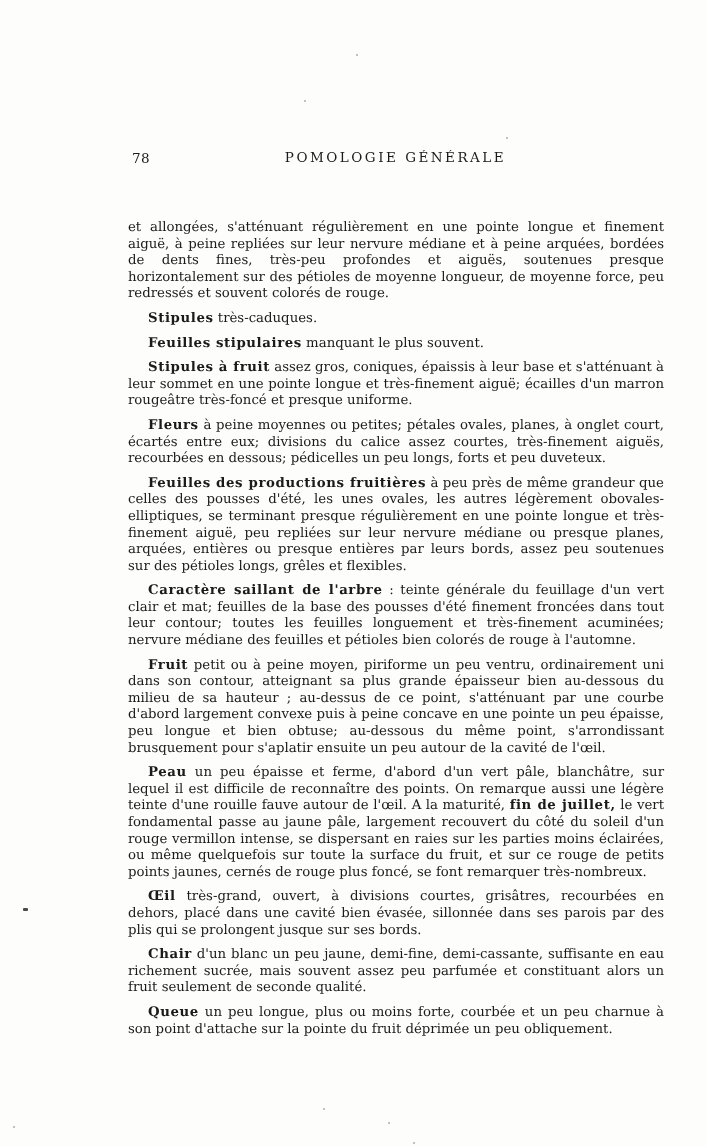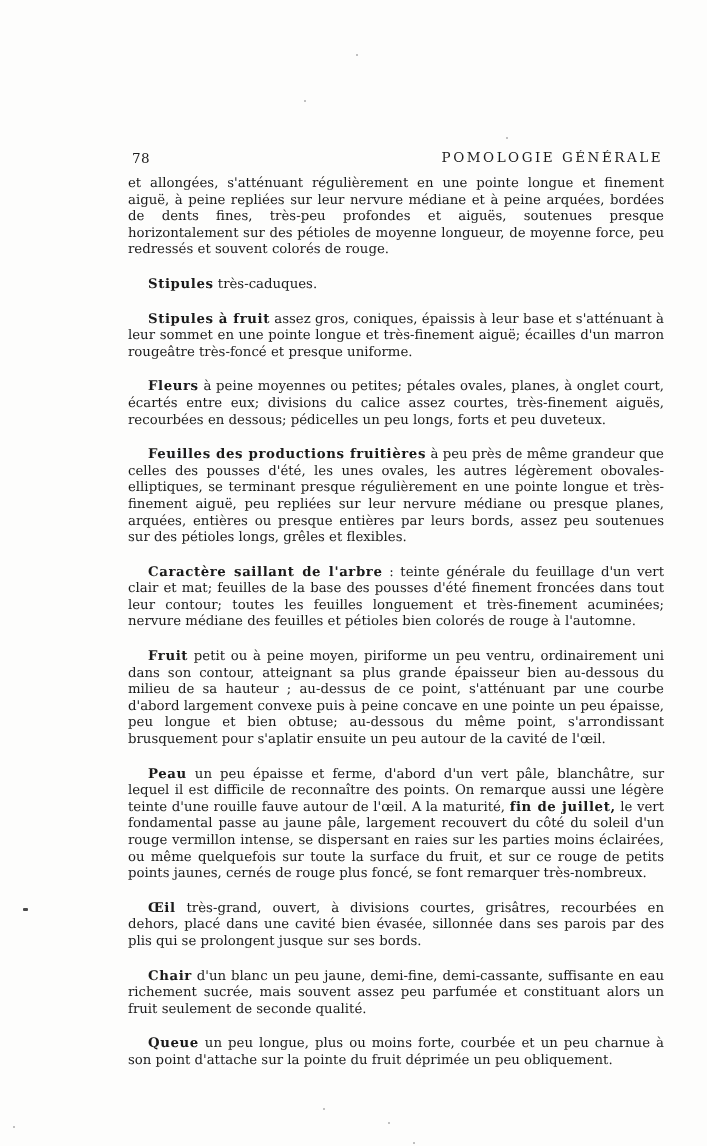--- a/index.html
+++ b/index.html
@@ -13,48 +13,49 @@
     background:#fdfdfc;overflow:hidden;color:#1b1b1b;
   }
   .pageheader{
     position:absolute;top:149px;left:128px;width:535px;height:18px;
   }
   .pagenum{
     position:absolute;left:4px;top:1px;
     font-size:13.5px;letter-spacing:.5px;
   }
   .runhead{
-    display:block;text-align:right;
+    display:block;text-align:center;
     font-size:13.5px;letter-spacing:2.5px;
   }
   .bodytext{
     position:absolute;top:176px;left:128px;width:536px;
     font-size:13.3px;line-height:16.6px;text-align:justify;
     text-rendering:geometricPrecision;
   }
   .bodytext p{margin:0;text-indent:20px;}
-  .bodytext p + p{margin-top:18px;}
-  .bodytext p.noindent{text-indent:0;}
+  .bodytext p + p{margin-top:8px;}
+  .bodytext p.noindent{text-indent:0;margin-top:44px;}
   .lead{font-weight:bold;letter-spacing:.6px;}
   .speck{position:absolute;background:rgba(40,40,40,.38);border-radius:50%;}
   .speck.dark{background:rgba(30,30,30,.8);border-radius:1px;}
 </style>
 </head>
 <body>
 
 <div class="page">
 
   <header class="pageheader">
     <span class="pagenum">78</span>
     <span class="runhead">POMOLOGIE GÉNÉRALE</span>
   </header>
 
   <main class="bodytext" id="paragraphs">
       <p class="noindent"><span>et allongées, s'atténuant régulièrement en une pointe longue et finement aiguë, à peine repliées sur leur nervure médiane et à peine arquées, bordées de dents fines, très-peu profondes et aiguës, soutenues presque horizontalement sur des pétioles de moyenne longueur, de moyenne force, peu redressés et souvent colorés de rouge.</span></p>
       <p><span class="lead">Stipules</span><span> très-caduques.</span></p>
+      <p><span class="lead">Feuilles stipulaires</span><span> manquant le plus souvent.</span></p>
       <p><span class="lead">Stipules à fruit</span><span> assez gros, coniques, épaissis à leur base et s'atténuant à leur sommet en une pointe longue et très-finement aiguë; écailles d'un marron rougeâtre très-foncé et presque uniforme.</span></p>
       <p><span class="lead">Fleurs</span><span> à peine moyennes ou petites; pétales ovales, planes, à onglet court, écartés entre eux; divisions du calice assez courtes, très-finement aiguës, recourbées en dessous; pédicelles un peu longs, forts et peu duveteux.</span></p>
       <p><span class="lead">Feuilles des productions fruitières</span><span> à peu près de même grandeur que celles des pousses d'été, les unes ovales, les autres légèrement obovales-elliptiques, se terminant presque régulièrement en une pointe longue et très-finement aiguë, peu repliées sur leur nervure médiane ou presque planes, arquées, entières ou presque entières par leurs bords, assez peu soutenues sur des pétioles longs, grêles et flexibles.</span></p>
       <p><span class="lead">Caractère saillant de l'arbre</span><span> : teinte générale du feuillage d'un vert clair et mat; feuilles de la base des pousses d'été finement froncées dans tout leur contour; toutes les feuilles longuement et très-finement acuminées; nervure médiane des feuilles et pétioles bien colorés de rouge à l'automne.</span></p>
       <p><span class="lead">Fruit</span><span> petit ou à peine moyen, piriforme un peu ventru, ordinairement uni dans son contour, atteignant sa plus grande épaisseur bien au-dessous du milieu de sa hauteur ; au-dessus de ce point, s'atténuant par une courbe d'abord largement convexe puis à peine concave en une pointe un peu épaisse, peu longue et bien obtuse; au-dessous du même point, s'arrondissant brusquement pour s'aplatir ensuite un peu autour de la cavité de l'œil.</span></p>
       <p><span class="lead">Peau</span><span> un peu épaisse et ferme, d'abord d'un vert pâle, blanchâtre, sur lequel il est difficile de reconnaître des points. On remarque aussi une légère teinte d'une rouille fauve autour de l'œil. A la maturité, </span><span class="lead">fin de juillet,</span><span> le vert fondamental passe au jaune pâle, largement recouvert du côté du soleil d'un rouge vermillon intense, se dispersant en raies sur les parties moins éclairées, ou même quelquefois sur toute la surface du fruit, et sur ce rouge de petits points jaunes, cernés de rouge plus foncé, se font remarquer très-nombreux.</span></p>
       <p><span class="lead">Œil</span><span> très-grand, ouvert, à divisions courtes, grisâtres, recourbées en dehors, placé dans une cavité bien évasée, sillonnée dans ses parois par des plis qui se prolongent jusque sur ses bords.</span></p>
       <p><span class="lead">Chair</span><span> d'un blanc un peu jaune, demi-fine, demi-cassante, suffisante en eau richement sucrée, mais souvent assez peu parfumée et constituant alors un fruit seulement de seconde qualité.</span></p>
       <p><span class="lead">Queue</span><span> un peu longue, plus ou moins forte, courbée et un peu charnue à son point d'attache sur la pointe du fruit déprimée un peu obliquement.</span></p>
     </main>

